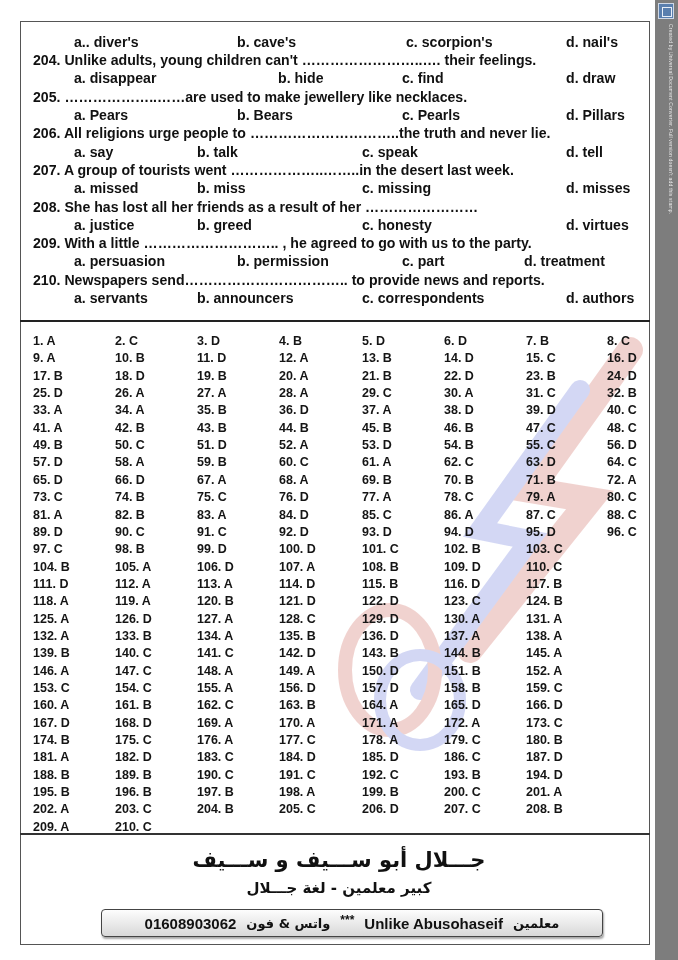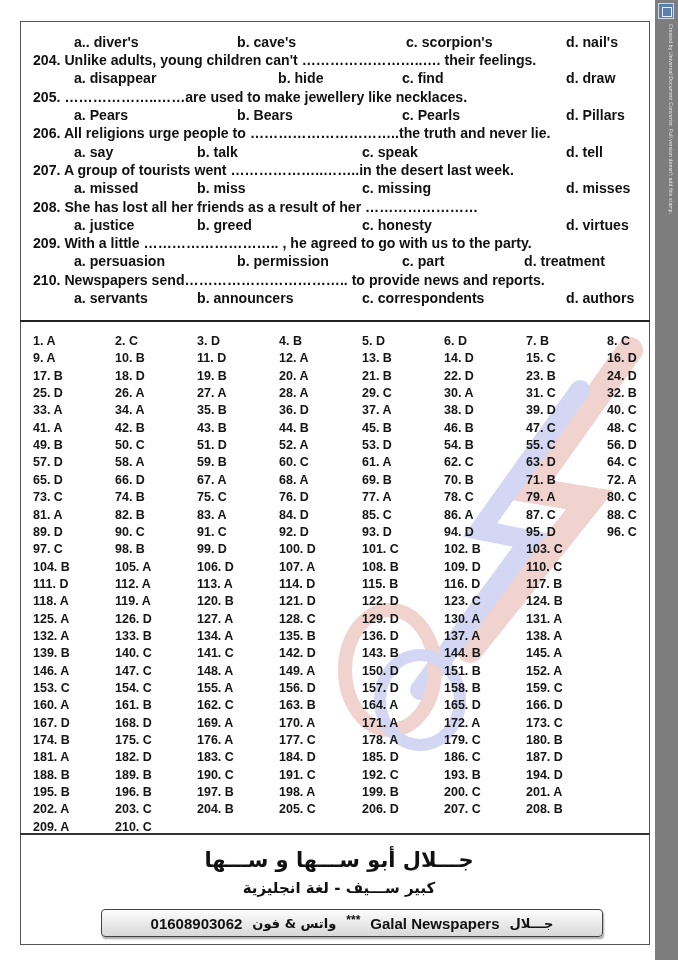--- a/index.html
+++ b/index.html
@@ -344,21 +344,21 @@
     <span class="ans" style="left: 115px; top: 468.45px;">203. C</span>
     <span class="ans" style="left: 197px; top: 468.45px;">204. B</span>
     <span class="ans" style="left: 279px; top: 468.45px;">205. C</span>
     <span class="ans" style="left: 362px; top: 468.45px;">206. D</span>
     <span class="ans" style="left: 444px; top: 468.45px;">207. C</span>
     <span class="ans" style="left: 526px; top: 468.45px;">208. B</span>
     <span class="ans" style="left: 33px; top: 485.8px;">209. A</span>
     <span class="ans" style="left: 115px; top: 485.8px;">210. C</span>
   </div>
 
-<div class="footer-title">جـــلال أبو ســـها و ســـها</div>
-<div class="footer-sub">كبير ســـيف - لغة انجليزية</div>
+<div class="footer-title">جـــلال أبو ســـيف و ســـيف</div>
+<div class="footer-sub">كبير معلمين - لغة جـــلال</div>
 <div class="contact-bar">
   <span>01608903062</span>
   <span class="ar">واتس &amp; فون</span>
   <span class="stars">***</span>
-  <span>Galal Newspapers</span>
-  <span class="ar">جـــلال</span>
+  <span>Unlike Abusohaseif</span>
+  <span class="ar">معلمين</span>
 </div>
 
 </body></html>

